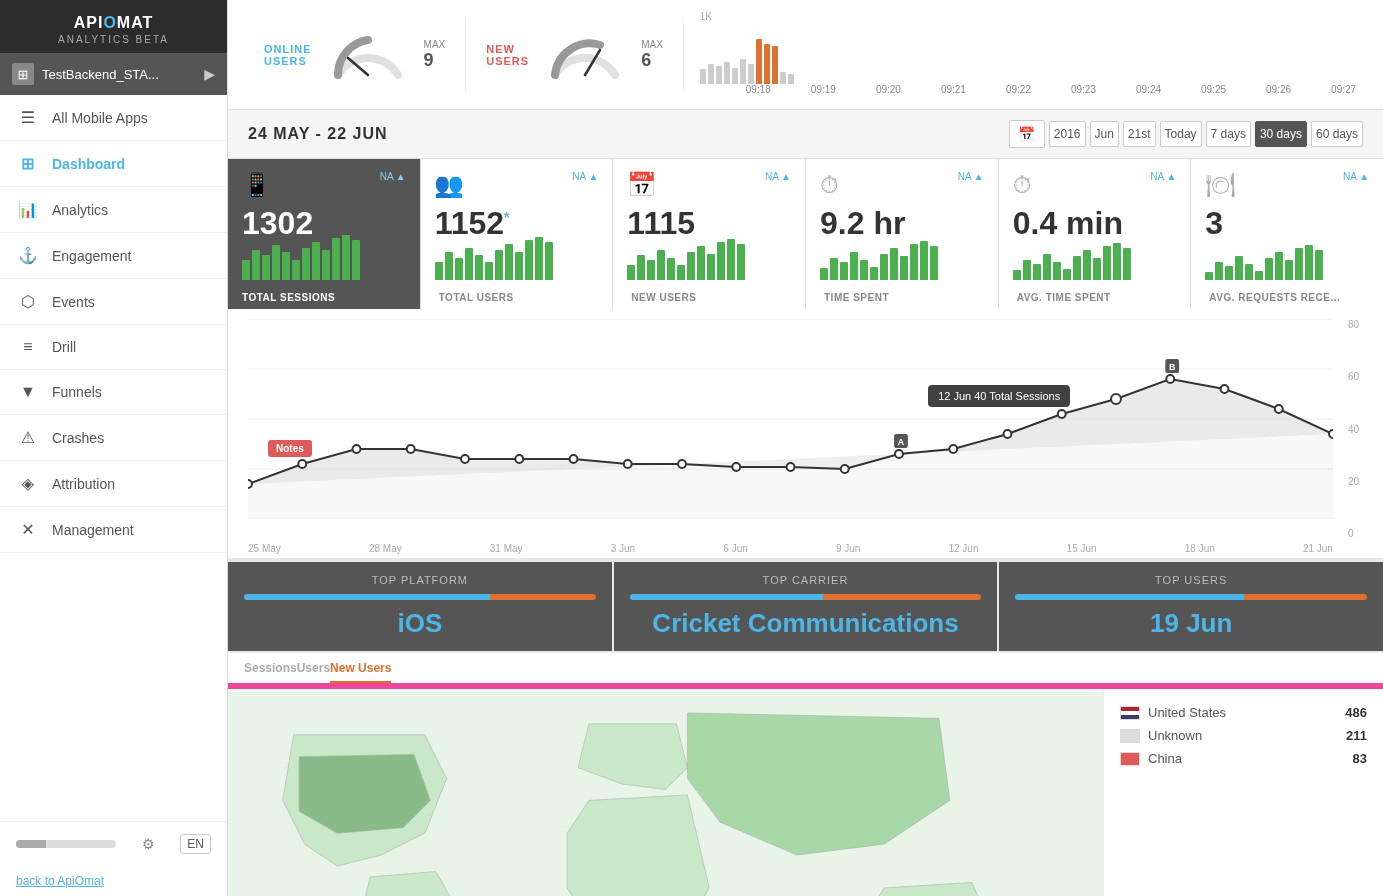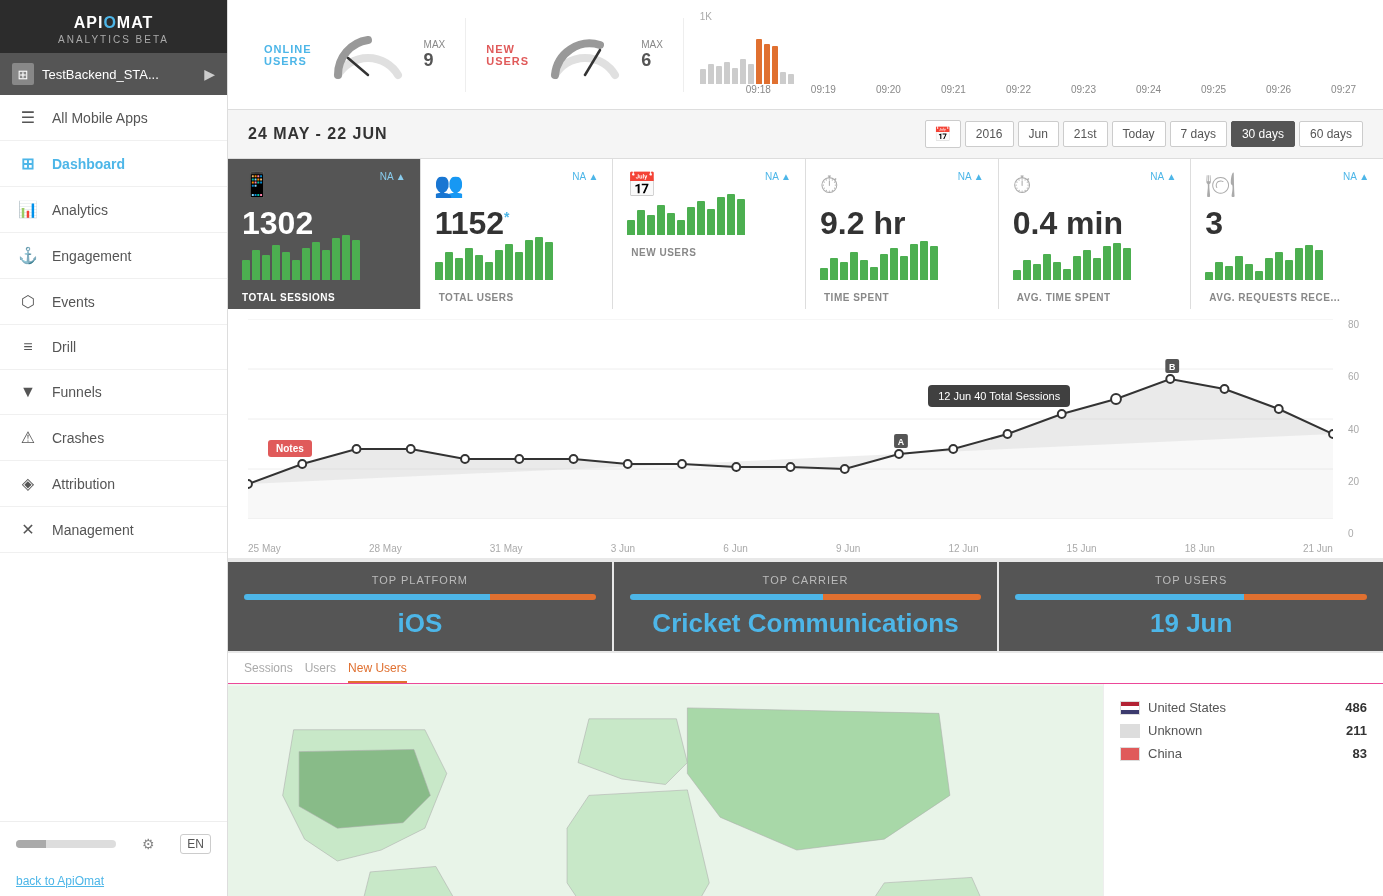--- a/index.html
+++ b/index.html
@@ -183,21 +183,21 @@
       font-weight: bold;
       color: #333;
       letter-spacing: 1px;
     }
     .date-controls {
       display: flex;
       align-items: center;
       gap: 4px;
     }
     .date-btn {
-      padding: 5px 10px;
+      padding: 5px 4px;
       font-size: 12px;
       cursor: pointer;
       border: 1px solid #ccc;
       background: #fff;
       color: #555;
       border-radius: 2px;
     }
     .date-btn.active {
       background: #555;
       color: #fff;
@@ -374,23 +374,24 @@
 
     
     .bottom-area {
       background: #fff;
       flex: 1;
       display: flex;
       flex-direction: column;
     }
     .bottom-tabs {
       display: flex;
-      border-bottom: 1px solid #ec4899;
+      border-bottom: 6px solid #ec4899;
       padding: 8px 16px 0;
-      gap: 12px;
+      gap: 0;
+      font-weight: bold;
     }
     .btab {
       font-size: 12px;
       color: #aaa;
       padding-bottom: 6px;
       cursor: pointer;
       border-bottom: 2px solid transparent;
     }
     .btab.active {
       color: #e07030;
@@ -646,20 +647,21 @@
           <div class="metric-bar" style="height:38px;"></div>
         </div>
         <div class="metric-label-tab">TOTAL USERS</div>
       </div>
 
       <div class="metric-card">
         <div class="metric-header">
           <span class="metric-icon">📅</span>
           <span class="metric-na">NA ▲</span>
         </div>
+        <div class="metric-value">1115</div>
         <div class="metric-bars">
           <div class="metric-bar" style="height:15px;"></div>
           <div class="metric-bar" style="height:25px;"></div>
           <div class="metric-bar" style="height:20px;"></div>
           <div class="metric-bar" style="height:30px;"></div>
           <div class="metric-bar" style="height:22px;"></div>
           <div class="metric-bar" style="height:15px;"></div>
           <div class="metric-bar" style="height:28px;"></div>
           <div class="metric-bar" style="height:34px;"></div>
           <div class="metric-bar" style="height:26px;"></div>

